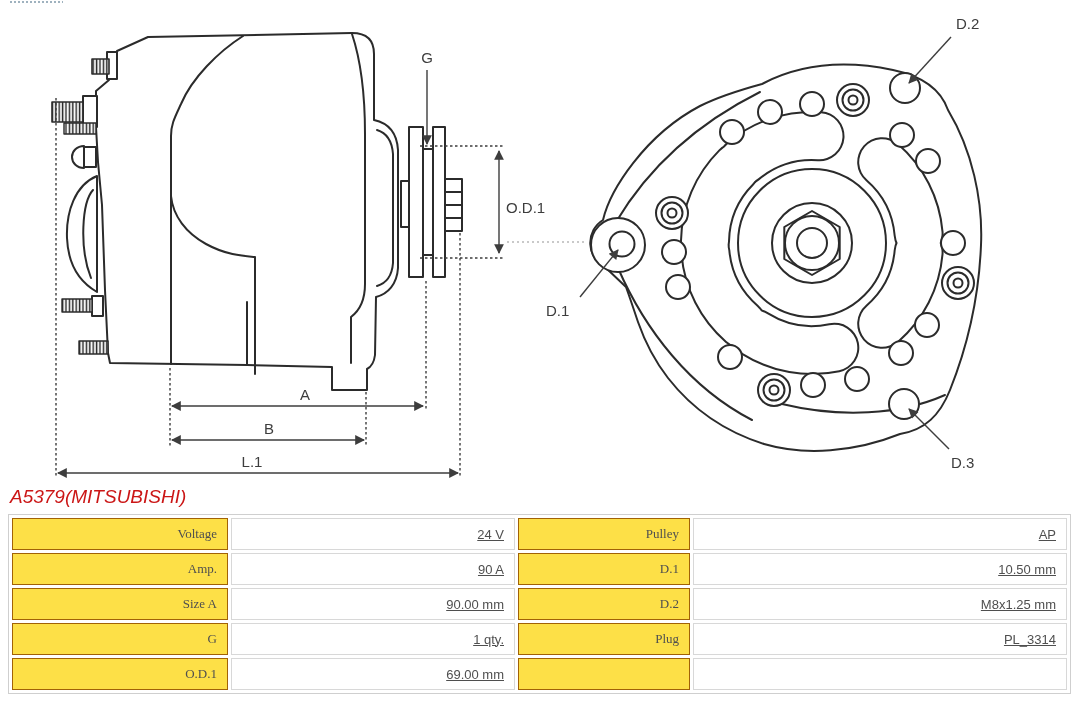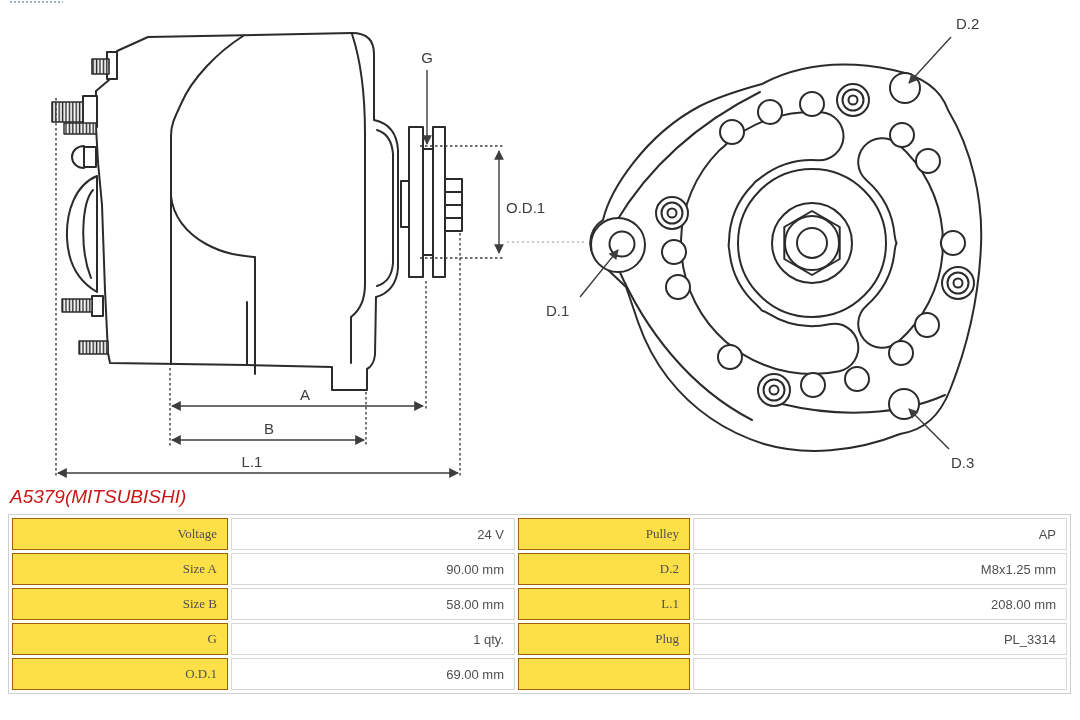--- a/index.html
+++ b/index.html
@@ -6,21 +6,21 @@
   #stage{position:relative;width:1080px;height:720px;background:#fff;overflow:hidden;
          font-family:"Liberation Sans",sans-serif;}
   #drawing{position:absolute;left:0;top:0;}
   #part-title{position:absolute;left:10px;top:487px;font-size:19px;line-height:20px;
               color:#cb1616;letter-spacing:0px;font-style:italic;}
   #spec-table{position:absolute;left:8px;top:514px;border-collapse:separate;
               border-spacing:3px;border:1px solid #cfcfcf;background:#fff;}
   #spec-table td{height:30px;font-size:13px;color:#4f4f4f;padding:0 10px 0 4px;
                  text-align:right;vertical-align:middle;white-space:nowrap;}
   #spec-table td.lab{background:#fde047;border:1px solid #a16207;font-family:Liberation Serif, serif;}
-  #spec-table td.val{background:#ffffff;border:1px solid #d8d8d8;}
+  #spec-table td.val{background:#ffffff;border:1px solid #d8d8d8;text-decoration:underline;}
   .w1{width:200px;} .w2{width:268px;} .w3{width:156px;margin-top:48px;} .w4{width:358px;}
   svg text{font-family:"Liberation Sans",sans-serif;font-size:15px;fill:#3d3d3d;}
 </style>
 </head>
 <body>
 
 <div id="stage">
 
   <svg id="drawing" width="1080" height="487" viewBox="0 0 1080 487">
     <defs>
@@ -216,32 +216,32 @@
 
   <table id="spec-table">
     <tbody>
       <tr>
         <td class="lab w1">Voltage</td>
         <td class="val w2">24 V</td>
         <td class="lab w3">Pulley</td>
         <td class="val w4">AP</td>
       </tr>
       <tr>
+        <td class="lab w1">Amp.</td>
+        <td class="val w2">90 A</td>
+        <td class="lab w3">D.1</td>
+        <td class="val w4">10.50 mm</td>
+      </tr>
+      <tr>
         <td class="lab w1">Size A</td>
         <td class="val w2">90.00 mm</td>
         <td class="lab w3">D.2</td>
         <td class="val w4">M8x1.25 mm</td>
       </tr>
       <tr>
-        <td class="lab w1">Size B</td>
-        <td class="val w2">58.00 mm</td>
-        <td class="lab w3">L.1</td>
-        <td class="val w4">208.00 mm</td>
-      </tr>
-      <tr>
         <td class="lab w1">G</td>
         <td class="val w2">1 qty.</td>
         <td class="lab w3">Plug</td>
         <td class="val w4">PL_3314</td>
       </tr>
       <tr>
         <td class="lab w1">O.D.1</td>
         <td class="val w2">69.00 mm</td>
         <td class="lab w3"></td>
         <td class="val w4"></td>

